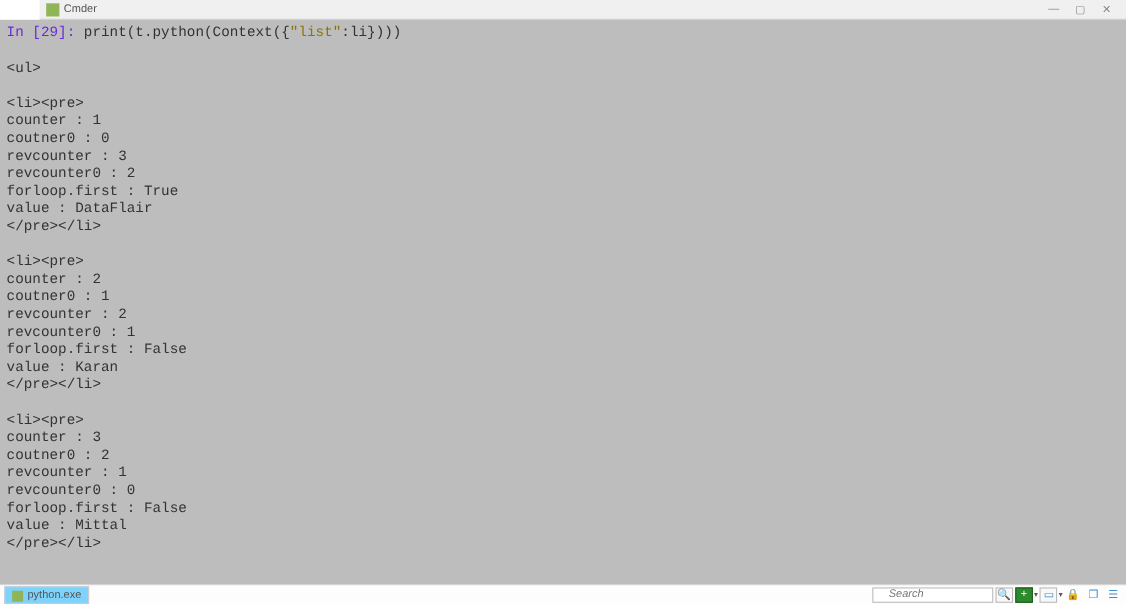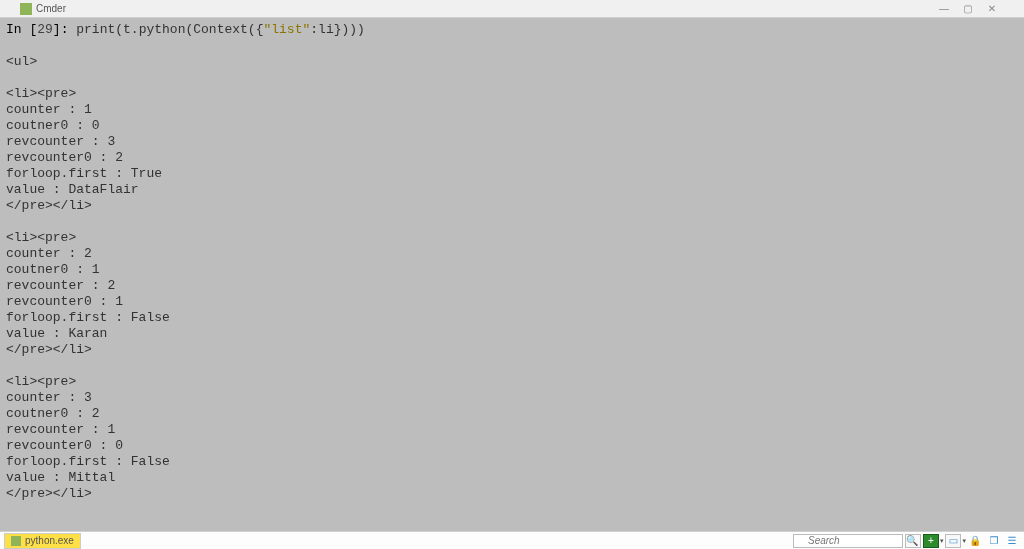--- a/index.html
+++ b/index.html
@@ -4,24 +4,25 @@
   <style>
     * { margin: 0; padding: 0; box-sizing: border-box; }
     html, body { width: 1024px; height: 549px; overflow: hidden; font-family: "Consolas", monospace; }
     
     .titlebar {
       height: 18px;
       background: #f0f0f0;
       border-bottom: 1px solid #d0d0d0;
       display: flex;
       align-items: center;
-      padding: 0 20px;
+      padding: 0 6px;
       font-size: 10px;
       color: #555;
       font-family: "Segoe UI", Tahoma, sans-serif;
+      margin-left: 36px;
     }
     .titlebar-icon {
       width: 12px; height: 12px;
       background: #8fb558;
       margin-right: 4px;
       display: inline-block;
     }
     .titlebar-title { flex: 0 0 auto; }
     .titlebar-spacer { flex: 1; }
     .winbtn {
@@ -34,40 +35,40 @@
       background: #bdbdbd;
       height: 513px;
       padding: 4px 6px;
       font-size: 13px;
       line-height: 16px;
       color: #333;
       white-space: pre;
       overflow: hidden;
       font-family: "Consolas", "Courier New", monospace;
     }
-    .prompt-in { color: #000000; }
-    .prompt-num { color: #404040; }
+    .prompt-in { color: #6d28d9; }
+    .prompt-num { color: #6d28d9; }
     .str-lit { color: #8b7500; }
     
     .statusbar {
       height: 18px;
       background: #fdfdfd;
       border-top: 1px solid #d0d0d0;
       display: flex;
       align-items: center;
       padding: 0 4px;
       font-size: 10px;
       font-family: "Segoe UI", Tahoma, sans-serif;
       color: #555;
     }
     .tab {
-      display: flex; align-items: center; gap: 4px;
+      display: flex; align-items: flex-end; gap: 4px;
       padding: 1px 6px;
       border: 1px solid #ccc;
-      background: #fde047;
+      background: #7dd3fc;
       height: 16px;
     }
     .tab-icon {
       width: 10px; height: 10px;
       background: #8fb558;
       display: inline-block;
     }
     .status-spacer { flex: 1; }
     .search {
       height: 14px; width: 110px;

